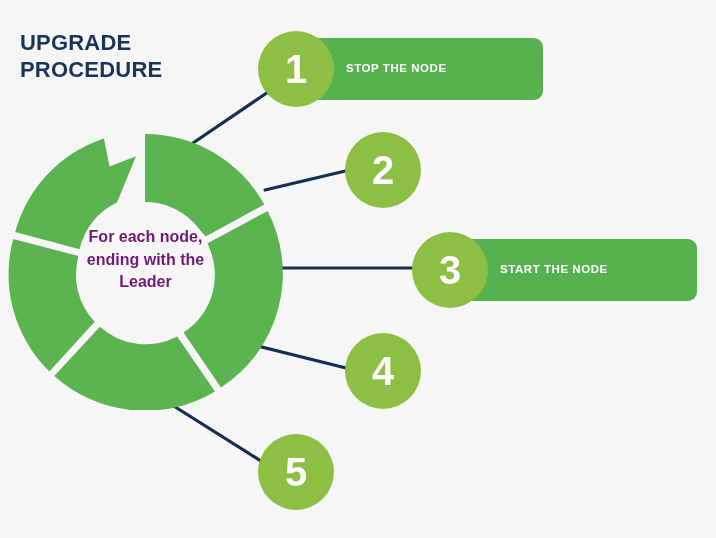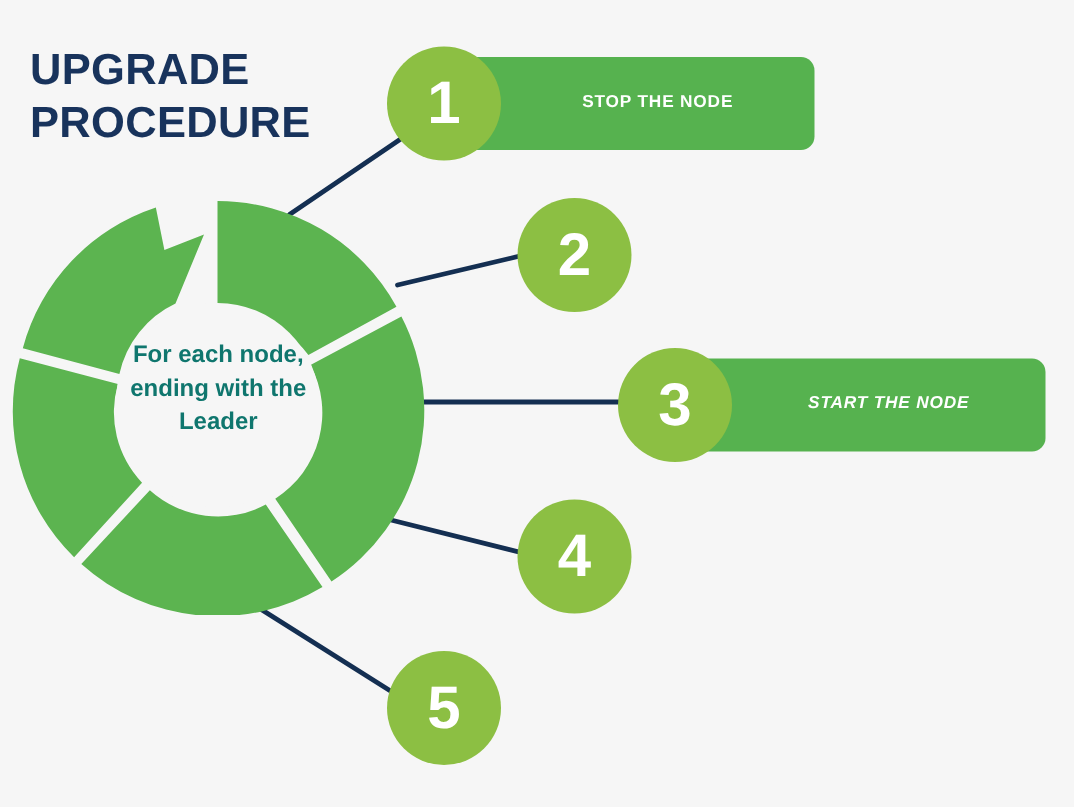--- a/index.html
+++ b/index.html
@@ -20,21 +20,21 @@
     background: #f6f6f6;
   }
 
   
   #title {
     position: absolute;
     left: 20px;
     top: 30px;
     width: 230px;
     color: #18335c;
-    font-size: 29px;
+    font-size: 22px;
     font-weight: bold;
     line-height: 1.22;
     letter-spacing: 0.2px;
     text-transform: uppercase;
     white-space: pre-line;
   }
 
   
   #cycle {
     position: absolute;
@@ -43,21 +43,21 @@
     width: 280px;
     height: 280px;
   }
   #cycle svg { display: block; }
   #cycle-center-text {
     position: absolute;
     left: 53px;
     top: 96px;
     width: 175px;
     text-align: center;
-    color: #0f766e;
+    color: #701a75;
     font-size: 16px;
     font-weight: bold;
     line-height: 1.42;
     white-space: pre-line;
   }
 
   
   #connectors {
     position: absolute;
     left: 0;
@@ -83,21 +83,20 @@
     display: flex;
     align-items: center;
   }
   .step-label {
     color: #ffffff;
     font-size: 11.5px;
     font-weight: bold;
     letter-spacing: 0.55px;
     line-height: 1.33;
     text-transform: uppercase;
-    text-align: center;
     width: 100%;
     padding-left: 38px;
     padding-right: 12px;
     box-sizing: border-box;
     white-space: pre-line;
   }
   .step-label.wide-pad { padding-left: 58px; }
   .step-circle {
     position: absolute;
     left: 0;
@@ -155,21 +154,21 @@
       <div class="step-label wide-pad">STOP THE NODE</div>
     </div>
     <div class="step-circle">1</div>
   </div>
 
   <div class="step" style="left:345px; top:139px; width:285px;">
     <div class="step-circle">2</div>
   </div>
 
   <div class="step" style="left:412px; top:239px; width:285px;">
-    <div class="step-bar" style="width:255px;font-style:italic;">
+    <div class="step-bar" style="width:255px;">
       <div class="step-label wide-pad">START THE NODE</div>
     </div>
     <div class="step-circle">3</div>
   </div>
 
   <div class="step" style="left:345px; top:340px; width:285px;">
     <div class="step-circle">4</div>
   </div>
 
   <div class="step" style="left:258px; top:441px; width:285px;">

